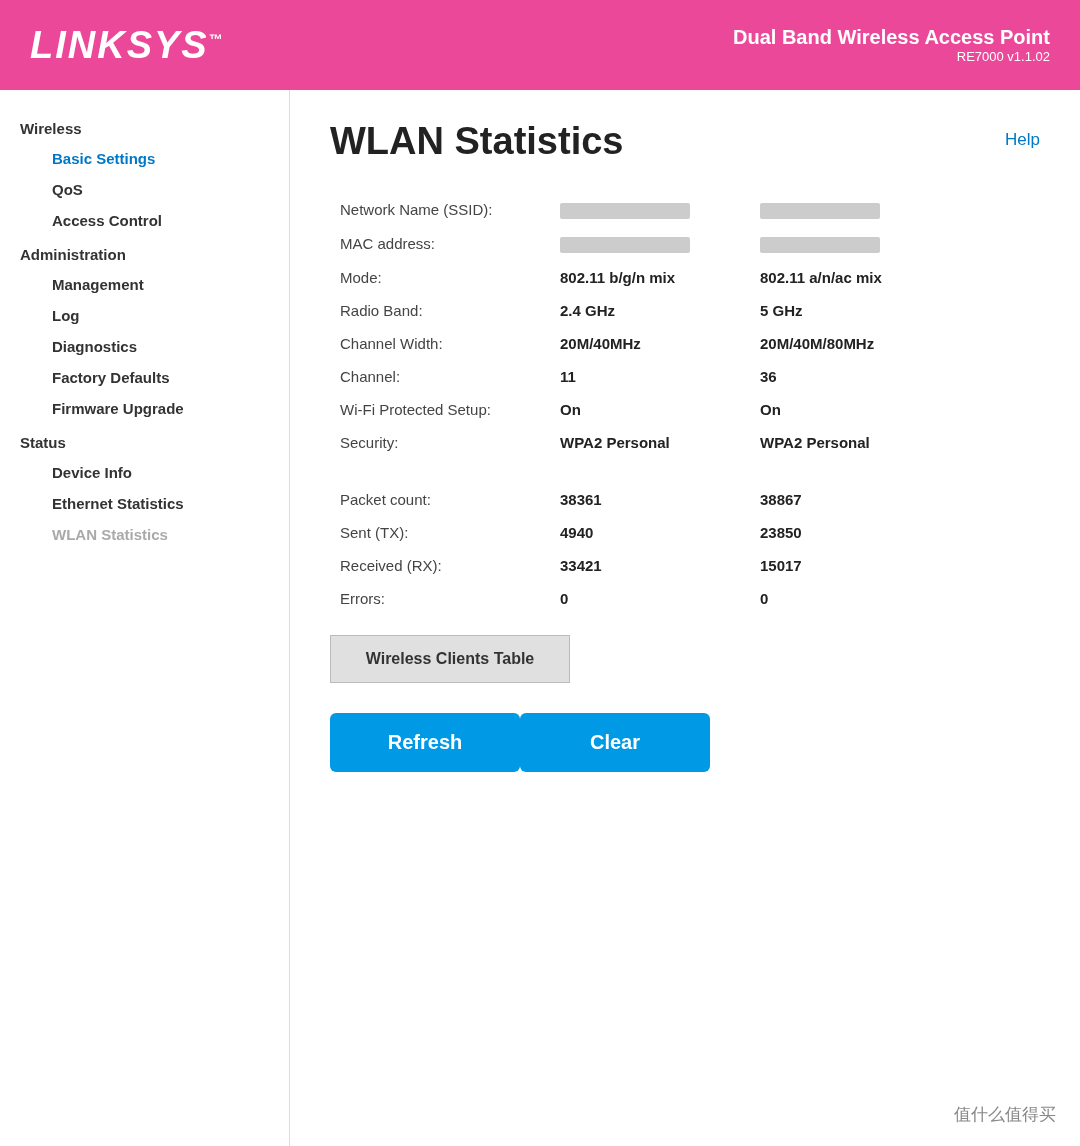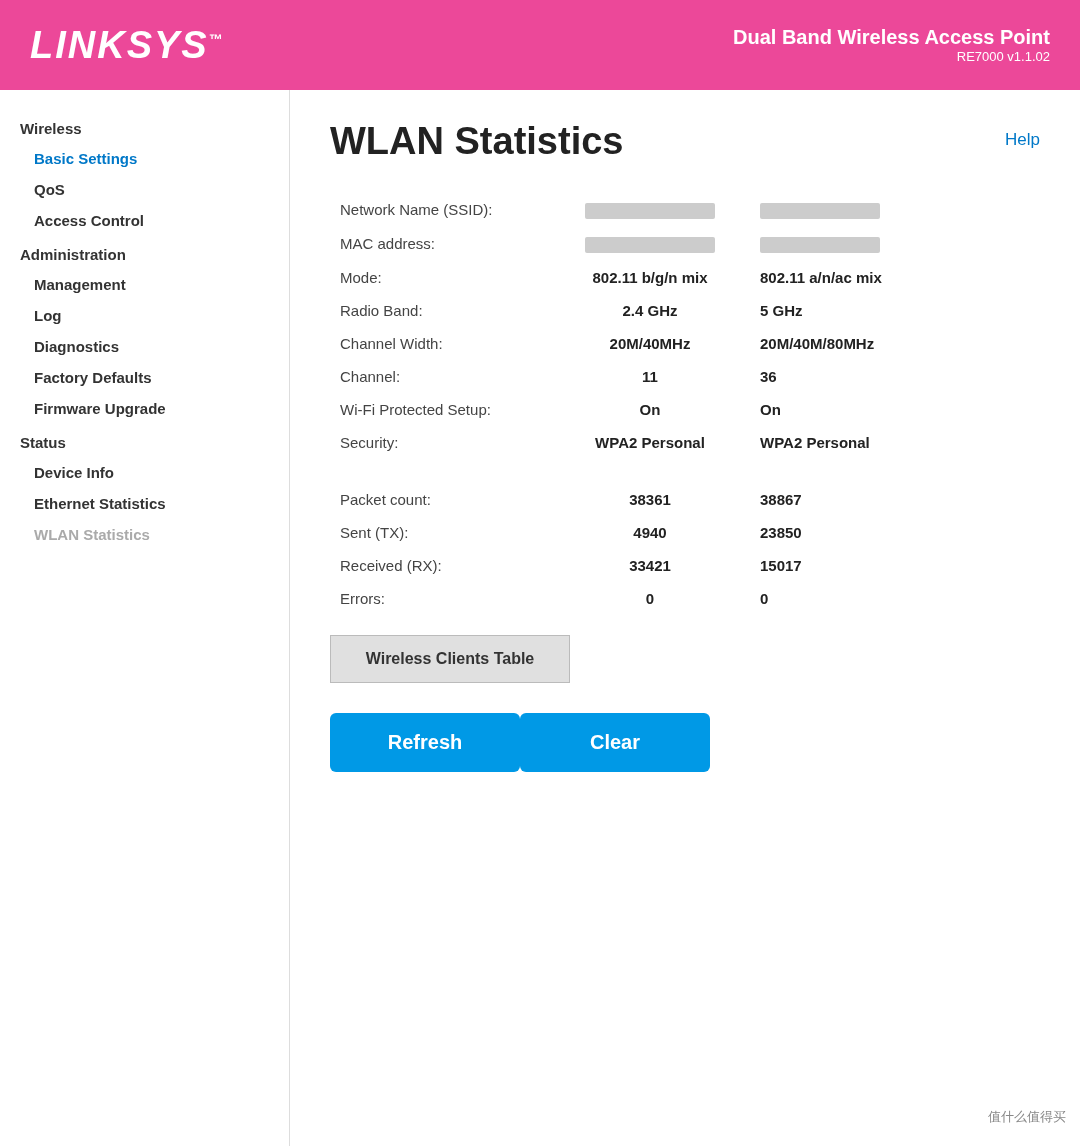--- a/index.html
+++ b/index.html
@@ -59,21 +59,21 @@
       border-right: 1px solid #ddd;
     }
     .sidebar-section {
       font-size: 15px;
       font-weight: bold;
       color: #333;
       padding: 10px 20px 6px 20px;
     }
     .sidebar-item {
       font-size: 15px;
-      padding: 7px 20px 7px 34px;
+      padding: 7px 20px 7px 52px;
       cursor: pointer;
       color: #333;
       font-weight: bold;
     }
     .sidebar-item.active {
       color: #0078c8;
     }
     .sidebar-item.disabled {
       color: #aaa;
       cursor: default;
@@ -115,21 +115,20 @@
       vertical-align: top;
     }
     .stats-table .label-col {
       color: #444;
       width: 220px;
     }
     .stats-table .value-col {
       font-weight: bold;
       color: #222;
       width: 200px;
-      text-align: center;
     }
     .stats-table .value-col2 {
       font-weight: bold;
       color: #222;
     }
     .blurred-value {
       background: #ccc;
       color: transparent;
       border-radius: 2px;
       display: inline-block;
@@ -183,22 +182,22 @@
       font-weight: bold;
       cursor: pointer;
       width: 190px;
       text-align: center;
     }
 
     
     .watermark {
       position: fixed;
       bottom: 18px;
-      right: 8px;
-      font-size: 13px;
+      right: 18px;
+      font-size: 17px;
       color: #888;
       background: rgba(255,255,255,0.7);
       padding: 2px 6px;
       border-radius: 3px;
     }
   </style>
 </head>
 <body>
 
 <div class="header">

